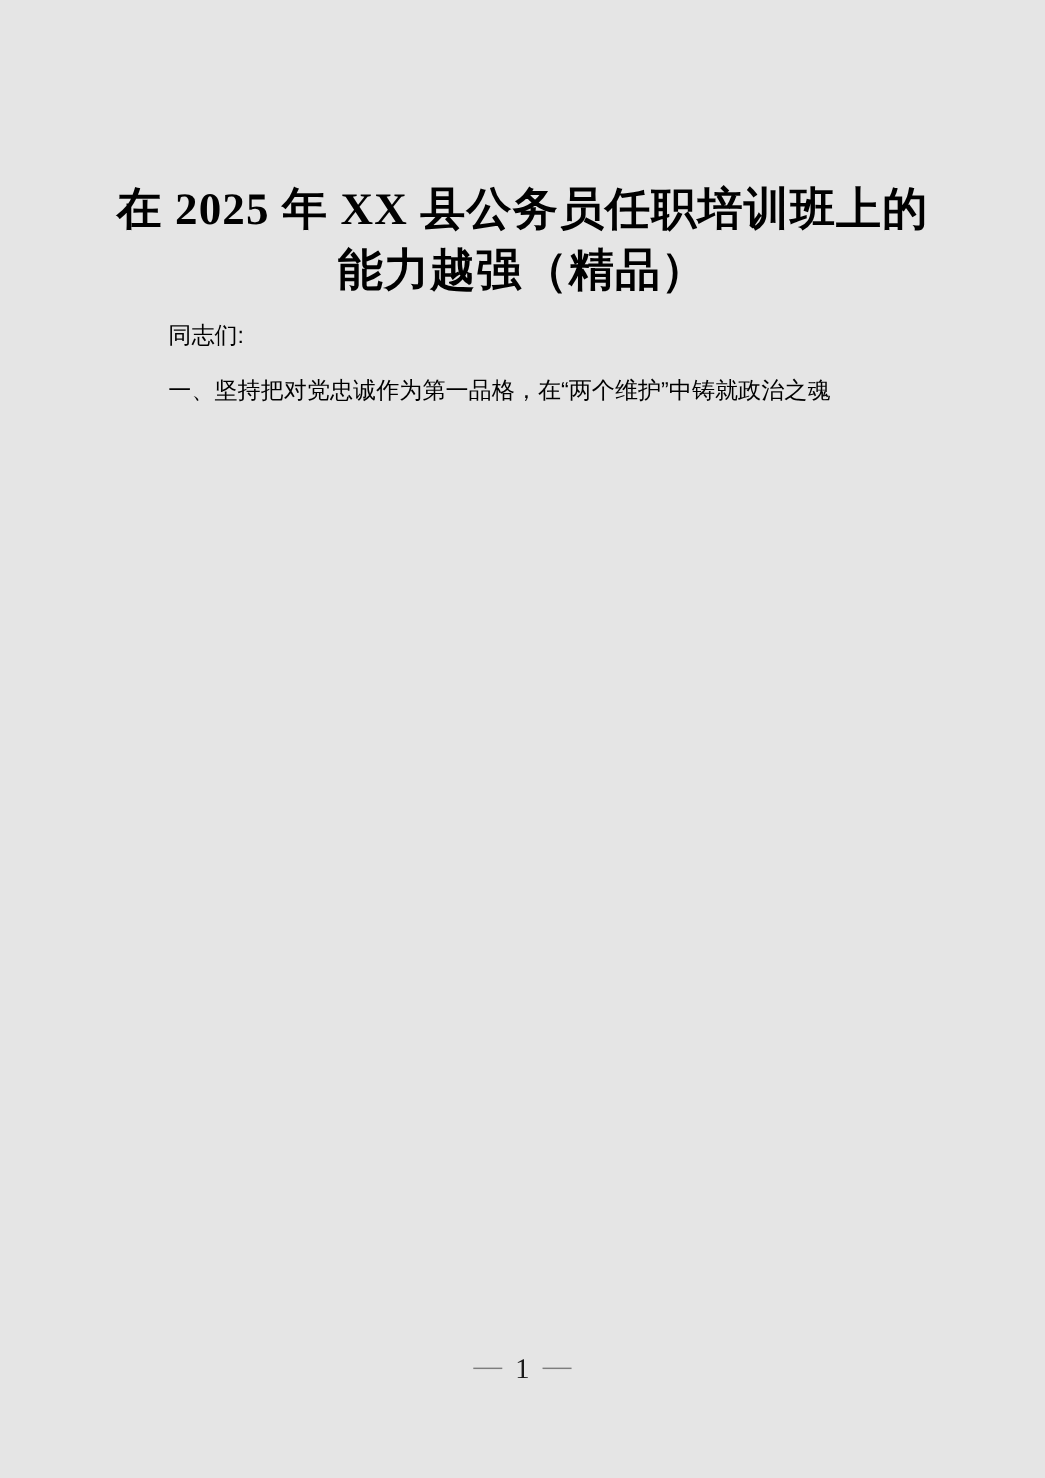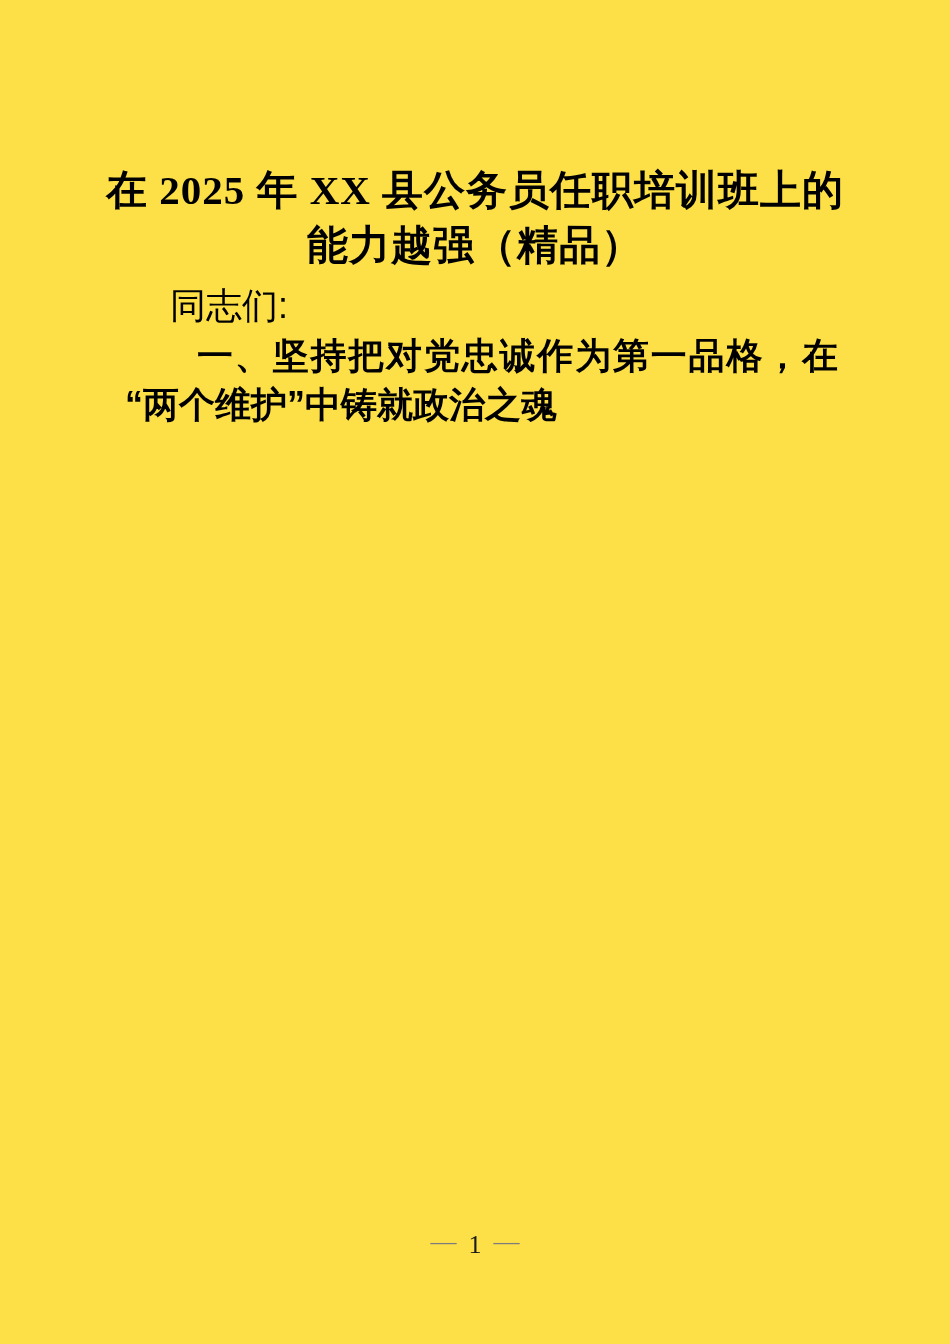--- a/index.html
+++ b/index.html
@@ -5,21 +5,21 @@
   html, body {
     margin: 0;
     padding: 0;
     background: #ffffff;
   }
   .page {
     position: relative;
     width: 950px;
     height: 1344px;
     margin: 0 auto;
-    background: #fde047;
+    background: #e5e5e5;
     color: #000000;
     overflow: hidden;
     font-family: "Liberation Sans", "DejaVu Sans", sans-serif;
   }
   .doc-title {
     position: absolute;
     top: 163px;
     left: 60px;
     right: 60px;
     margin: 0;
@@ -31,36 +31,35 @@
     letter-spacing: 1px;
     color: #000000;
   }
   .doc-title .title-line {
     display: block;
     white-space: nowrap;
   }
   .doc-body {
     position: absolute;
     top: 281px;
-    left: 98px;
+    left: 111px;
     width: 740px;
-    font-size: 36px;
+    font-size: 21px;
     line-height: 49.5px;
     text-align: justify;
     text-justify: inter-character;
     color: #000000;
   }
   .doc-body p {
     margin: 0;
     padding: 0;
     text-indent: 2em;
   }
   .doc-body p.section-heading {
-    font-weight: 700;
-    margin-left: 27px;
+    font-weight: 400;
   }
   .page-footer {
     position: absolute;
     top: 1227px;
     left: 0;
     right: 0;
     text-align: center;
     font-family: "Liberation Serif", "DejaVu Serif", serif;
     font-size: 26px;
     line-height: 36px;

